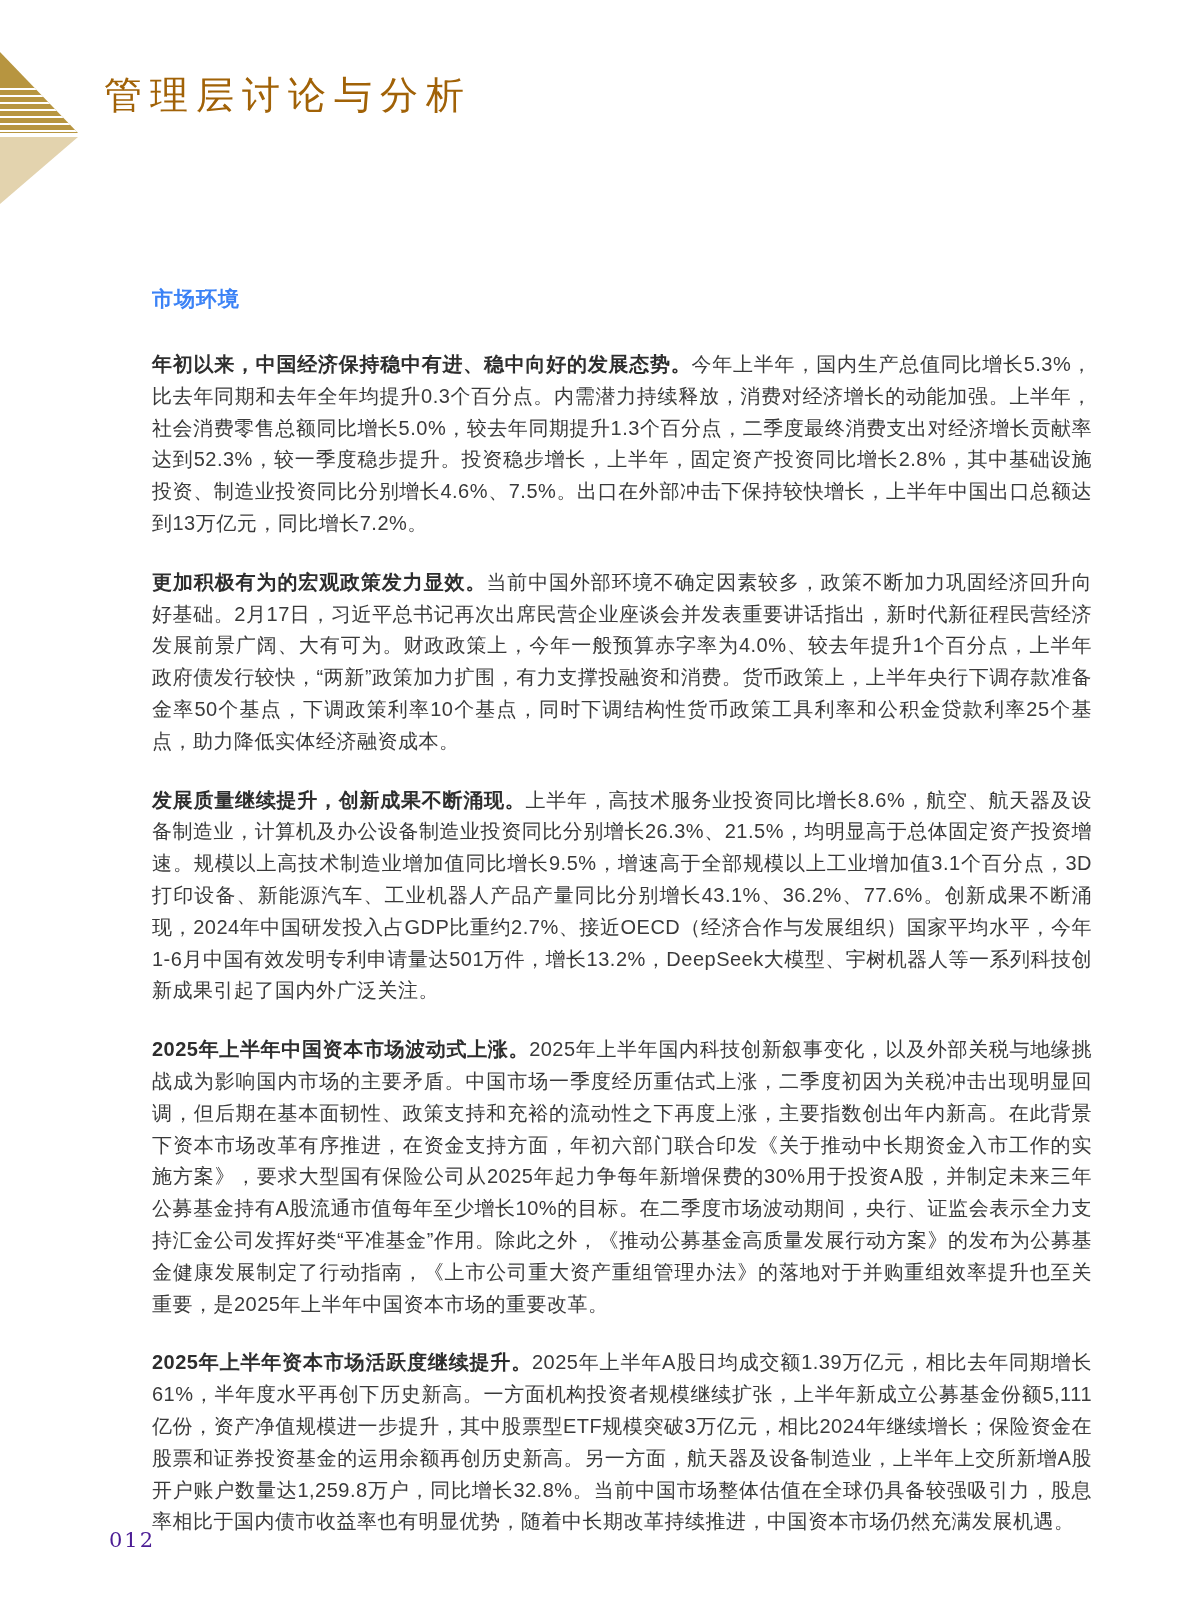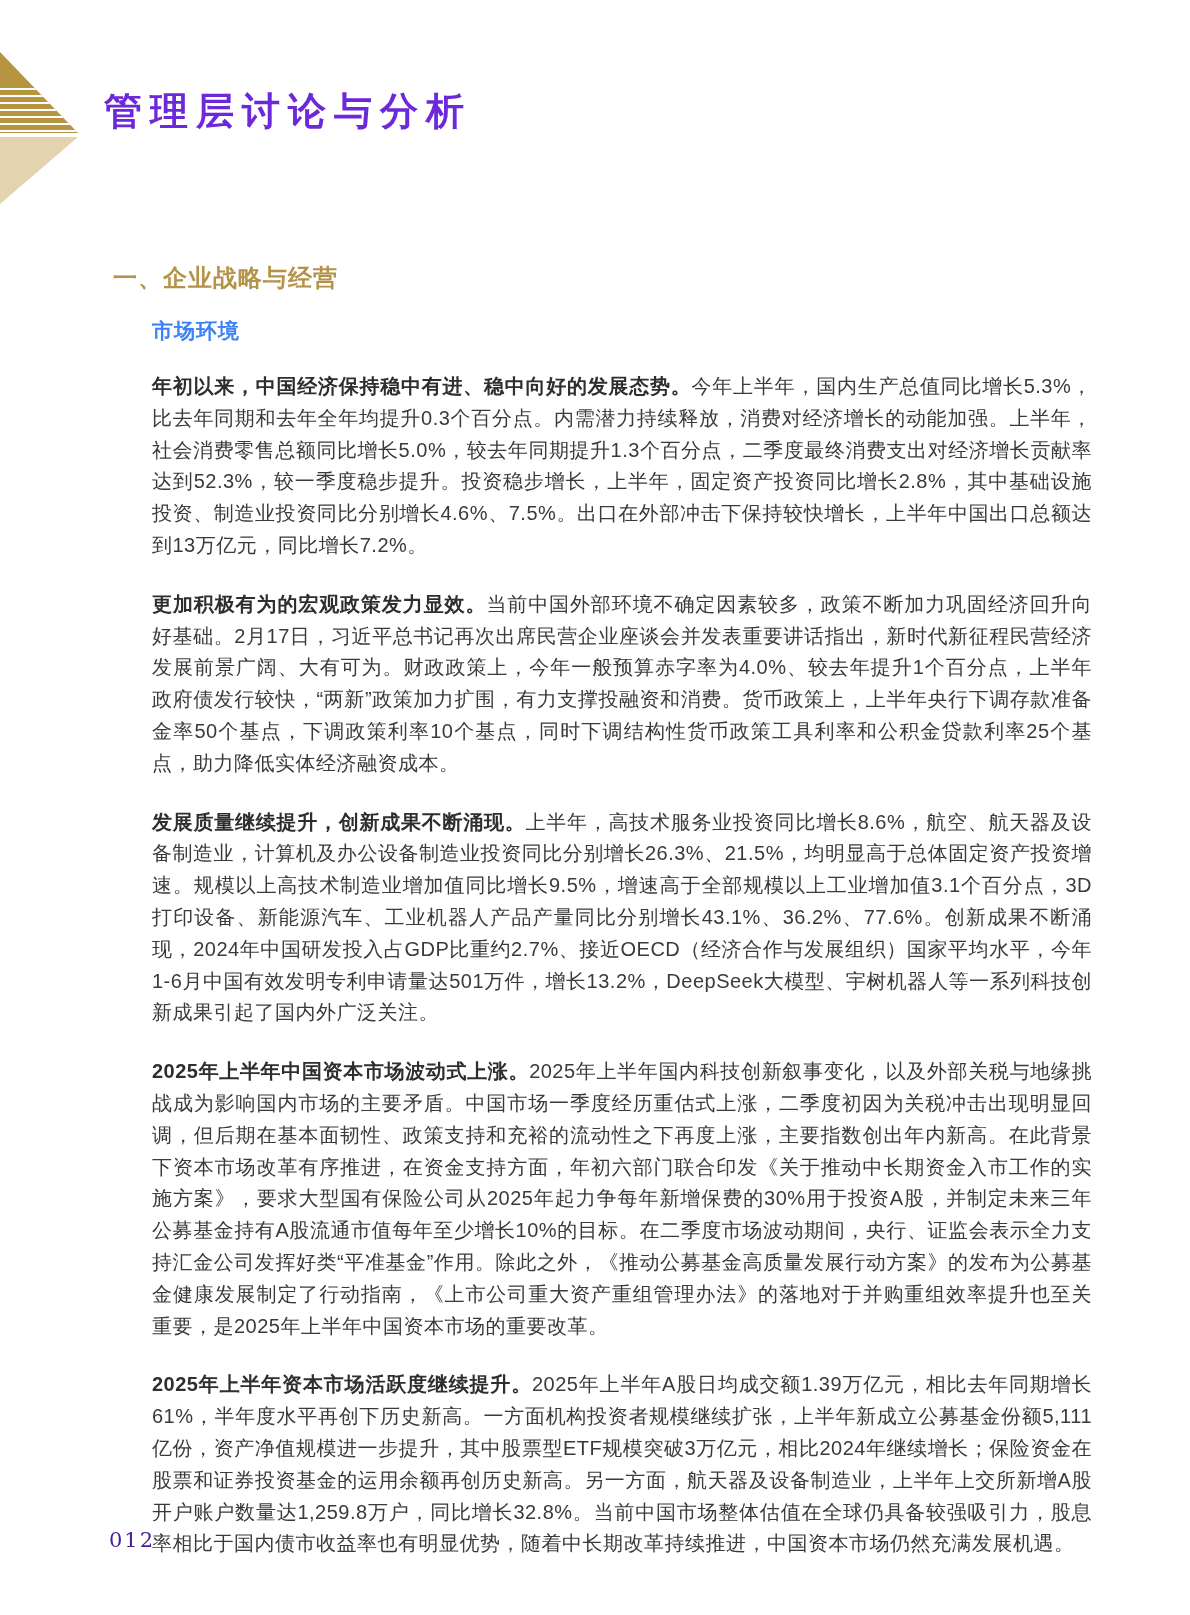--- a/index.html
+++ b/index.html
@@ -54,25 +54,24 @@
     clip-path: polygon(0 0, 100% 0, 0 100%);
   }
 
   
   .doc-title {
     position: absolute;
     left: 104px;
     top: 70px;
     font-family: "DejaVu Serif", "Liberation Serif", serif;
     font-size: 38px;
-    font-weight: 700;
+    font-weight: 400;
     letter-spacing: 8px;
-    color: #6d28d9;
+    color: #a16207;
     white-space: nowrap;
-    margin-top: 16px;
   }
 
   
   .content {
     position: absolute;
     left: 152px;
     top: 262px;
     width: 940px;
   }
   .section-heading {
@@ -95,21 +94,21 @@
     line-height: 31.8px;
     text-align: justify;
     color: #3a3a3a;
     letter-spacing: 0.5px;
   }
   .body-para .lead {
     font-weight: 700;
     color: #2e2e2e;
   }
   .body-para:first-of-type {
-    margin-top: 26px;
+    margin-top: 36px;
   }
 
   
   .page-number {
     position: absolute;
     left: 109px;
     top: 1528px;
     font-family: "DejaVu Serif", "Liberation Serif", serif;
     font-size: 21px;
     color: #4c1d95;
@@ -122,21 +121,20 @@
 <div class="deco-arrow">
   <div class="tri-top">
     <div class="stripes"></div>
   </div>
   <div class="tri-bottom"></div>
 </div>
 
 <div class="doc-title">管理层讨论与分析</div>
 
 <div class="content">
-  <h2 class="section-heading">一、企业战略与经营</h2>
   <h3 class="sub-heading">市场环境</h3>
 
   <p class="body-para"><span class="lead">年初以来，中国经济保持稳中有进、稳中向好的发展态势。</span><span>今年上半年，国内生产总值同比增长5.3%，比去年同期和去年全年均提升0.3个百分点。内需潜力持续释放，消费对经济增长的动能加强。上半年，社会消费零售总额同比增长5.0%，较去年同期提升1.3个百分点，二季度最终消费支出对经济增长贡献率达到52.3%，较一季度稳步提升。投资稳步增长，上半年，固定资产投资同比增长2.8%，其中基础设施投资、制造业投资同比分别增长4.6%、7.5%。出口在外部冲击下保持较快增长，上半年中国出口总额达到13万亿元，同比增长7.2%。</span></p>
 
   <p class="body-para"><span class="lead">更加积极有为的宏观政策发力显效。</span><span>当前中国外部环境不确定因素较多，政策不断加力巩固经济回升向好基础。2月17日，习近平总书记再次出席民营企业座谈会并发表重要讲话指出，新时代新征程民营经济发展前景广阔、大有可为。财政政策上，今年一般预算赤字率为4.0%、较去年提升1个百分点，上半年政府债发行较快，“两新”政策加力扩围，有力支撑投融资和消费。货币政策上，上半年央行下调存款准备金率50个基点，下调政策利率10个基点，同时下调结构性货币政策工具利率和公积金贷款利率25个基点，助力降低实体经济融资成本。</span></p>
 
   <p class="body-para"><span class="lead">发展质量继续提升，创新成果不断涌现。</span><span>上半年，高技术服务业投资同比增长8.6%，航空、航天器及设备制造业，计算机及办公设备制造业投资同比分别增长26.3%、21.5%，均明显高于总体固定资产投资增速。规模以上高技术制造业增加值同比增长9.5%，增速高于全部规模以上工业增加值3.1个百分点，3D打印设备、新能源汽车、工业机器人产品产量同比分别增长43.1%、36.2%、77.6%。创新成果不断涌现，2024年中国研发投入占GDP比重约2.7%、接近OECD（经济合作与发展组织）国家平均水平，今年1-6月中国有效发明专利申请量达501万件，增长13.2%，DeepSeek大模型、宇树机器人等一系列科技创新成果引起了国内外广泛关注。</span></p>
 
   <p class="body-para"><span class="lead">2025年上半年中国资本市场波动式上涨。</span><span>2025年上半年国内科技创新叙事变化，以及外部关税与地缘挑战成为影响国内市场的主要矛盾。中国市场一季度经历重估式上涨，二季度初因为关税冲击出现明显回调，但后期在基本面韧性、政策支持和充裕的流动性之下再度上涨，主要指数创出年内新高。在此背景下资本市场改革有序推进，在资金支持方面，年初六部门联合印发《关于推动中长期资金入市工作的实施方案》，要求大型国有保险公司从2025年起力争每年新增保费的30%用于投资A股，并制定未来三年公募基金持有A股流通市值每年至少增长10%的目标。在二季度市场波动期间，央行、证监会表示全力支持汇金公司发挥好类“平准基金”作用。除此之外，《推动公募基金高质量发展行动方案》的发布为公募基金健康发展制定了行动指南，《上市公司重大资产重组管理办法》的落地对于并购重组效率提升也至关重要，是2025年上半年中国资本市场的重要改革。</span></p>
 

